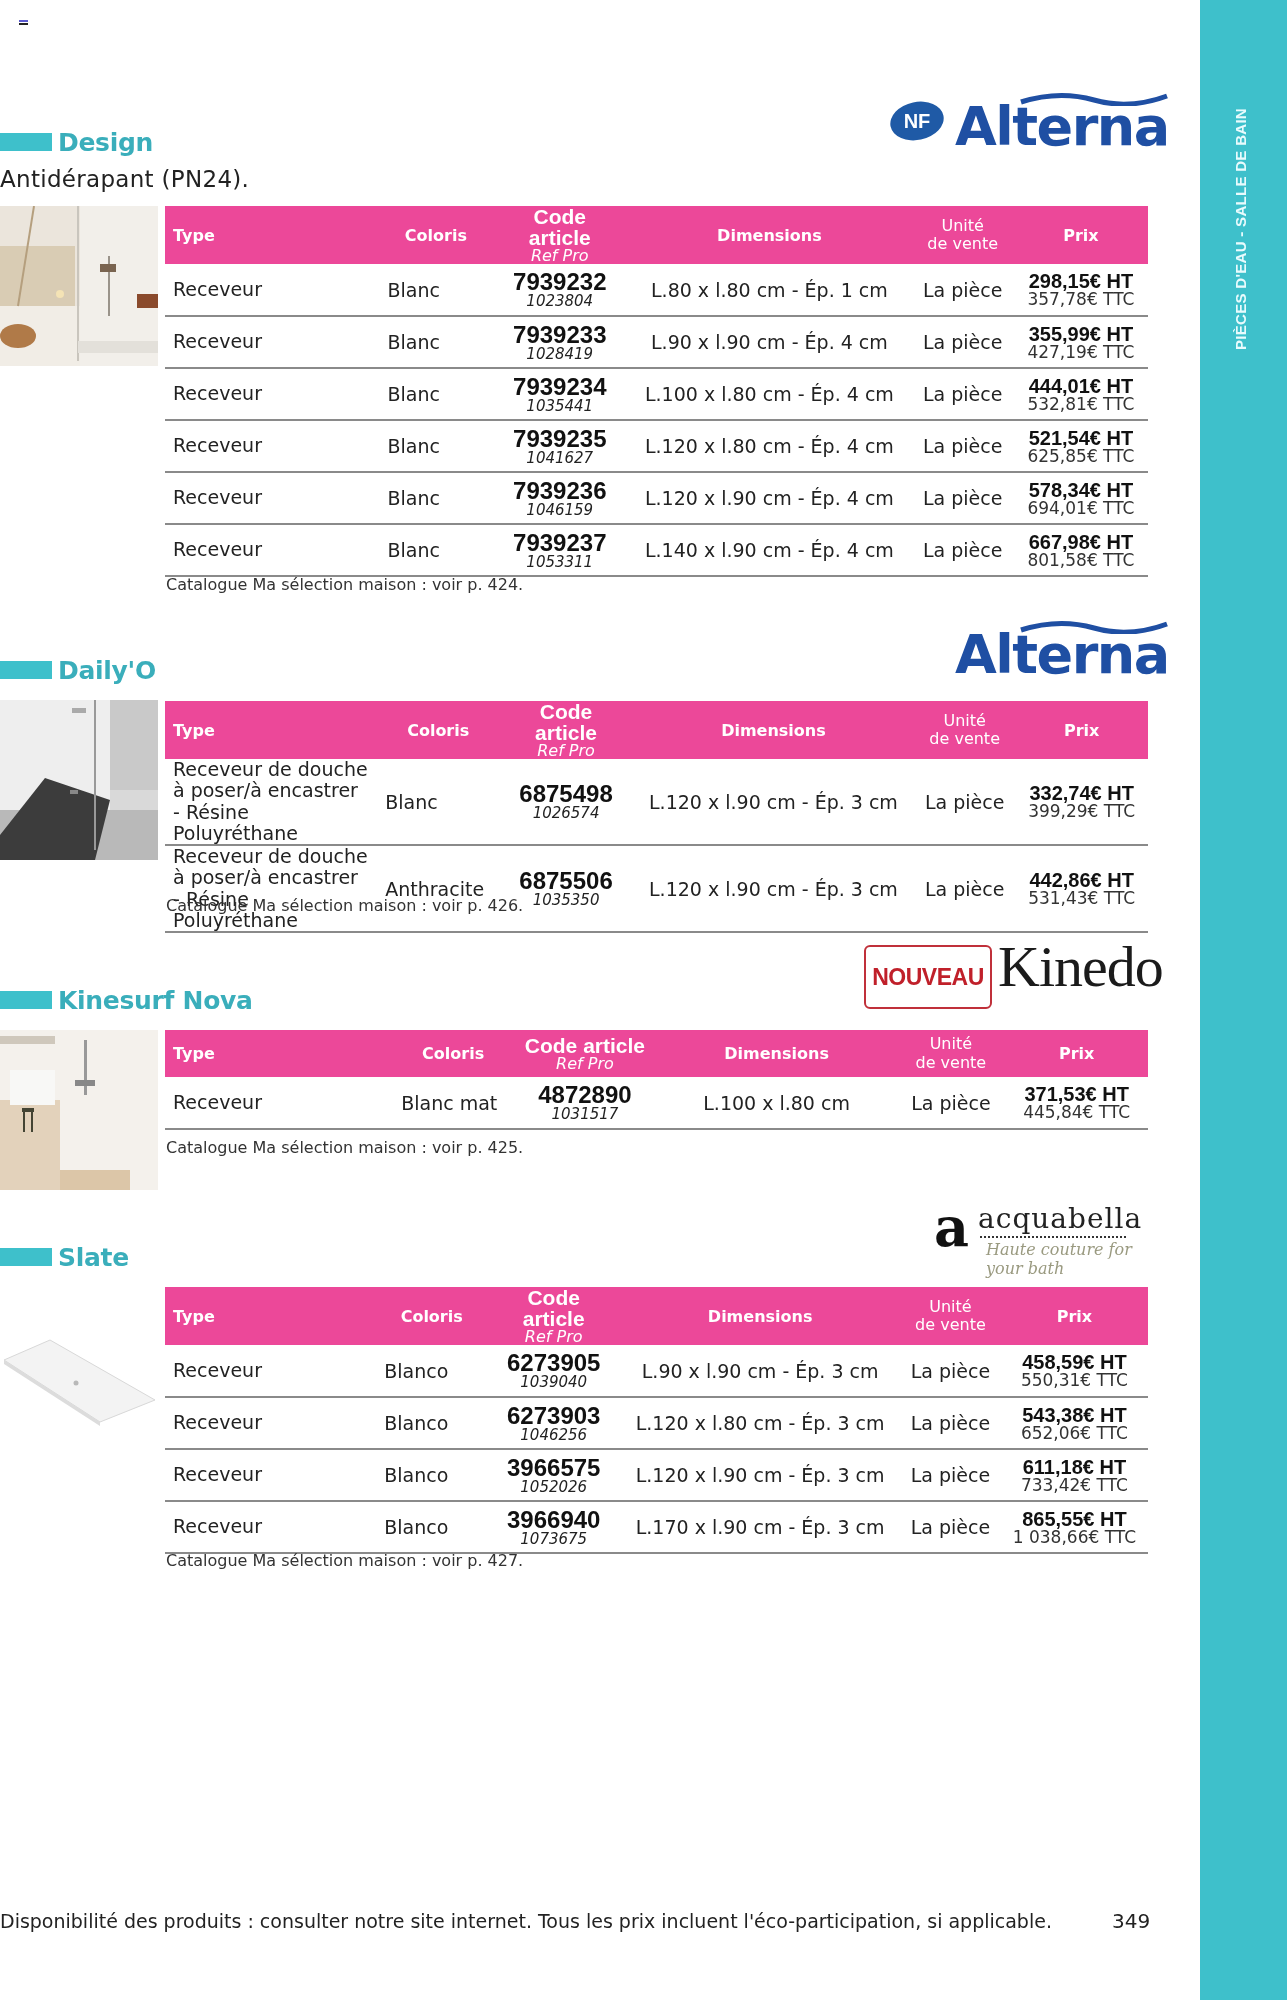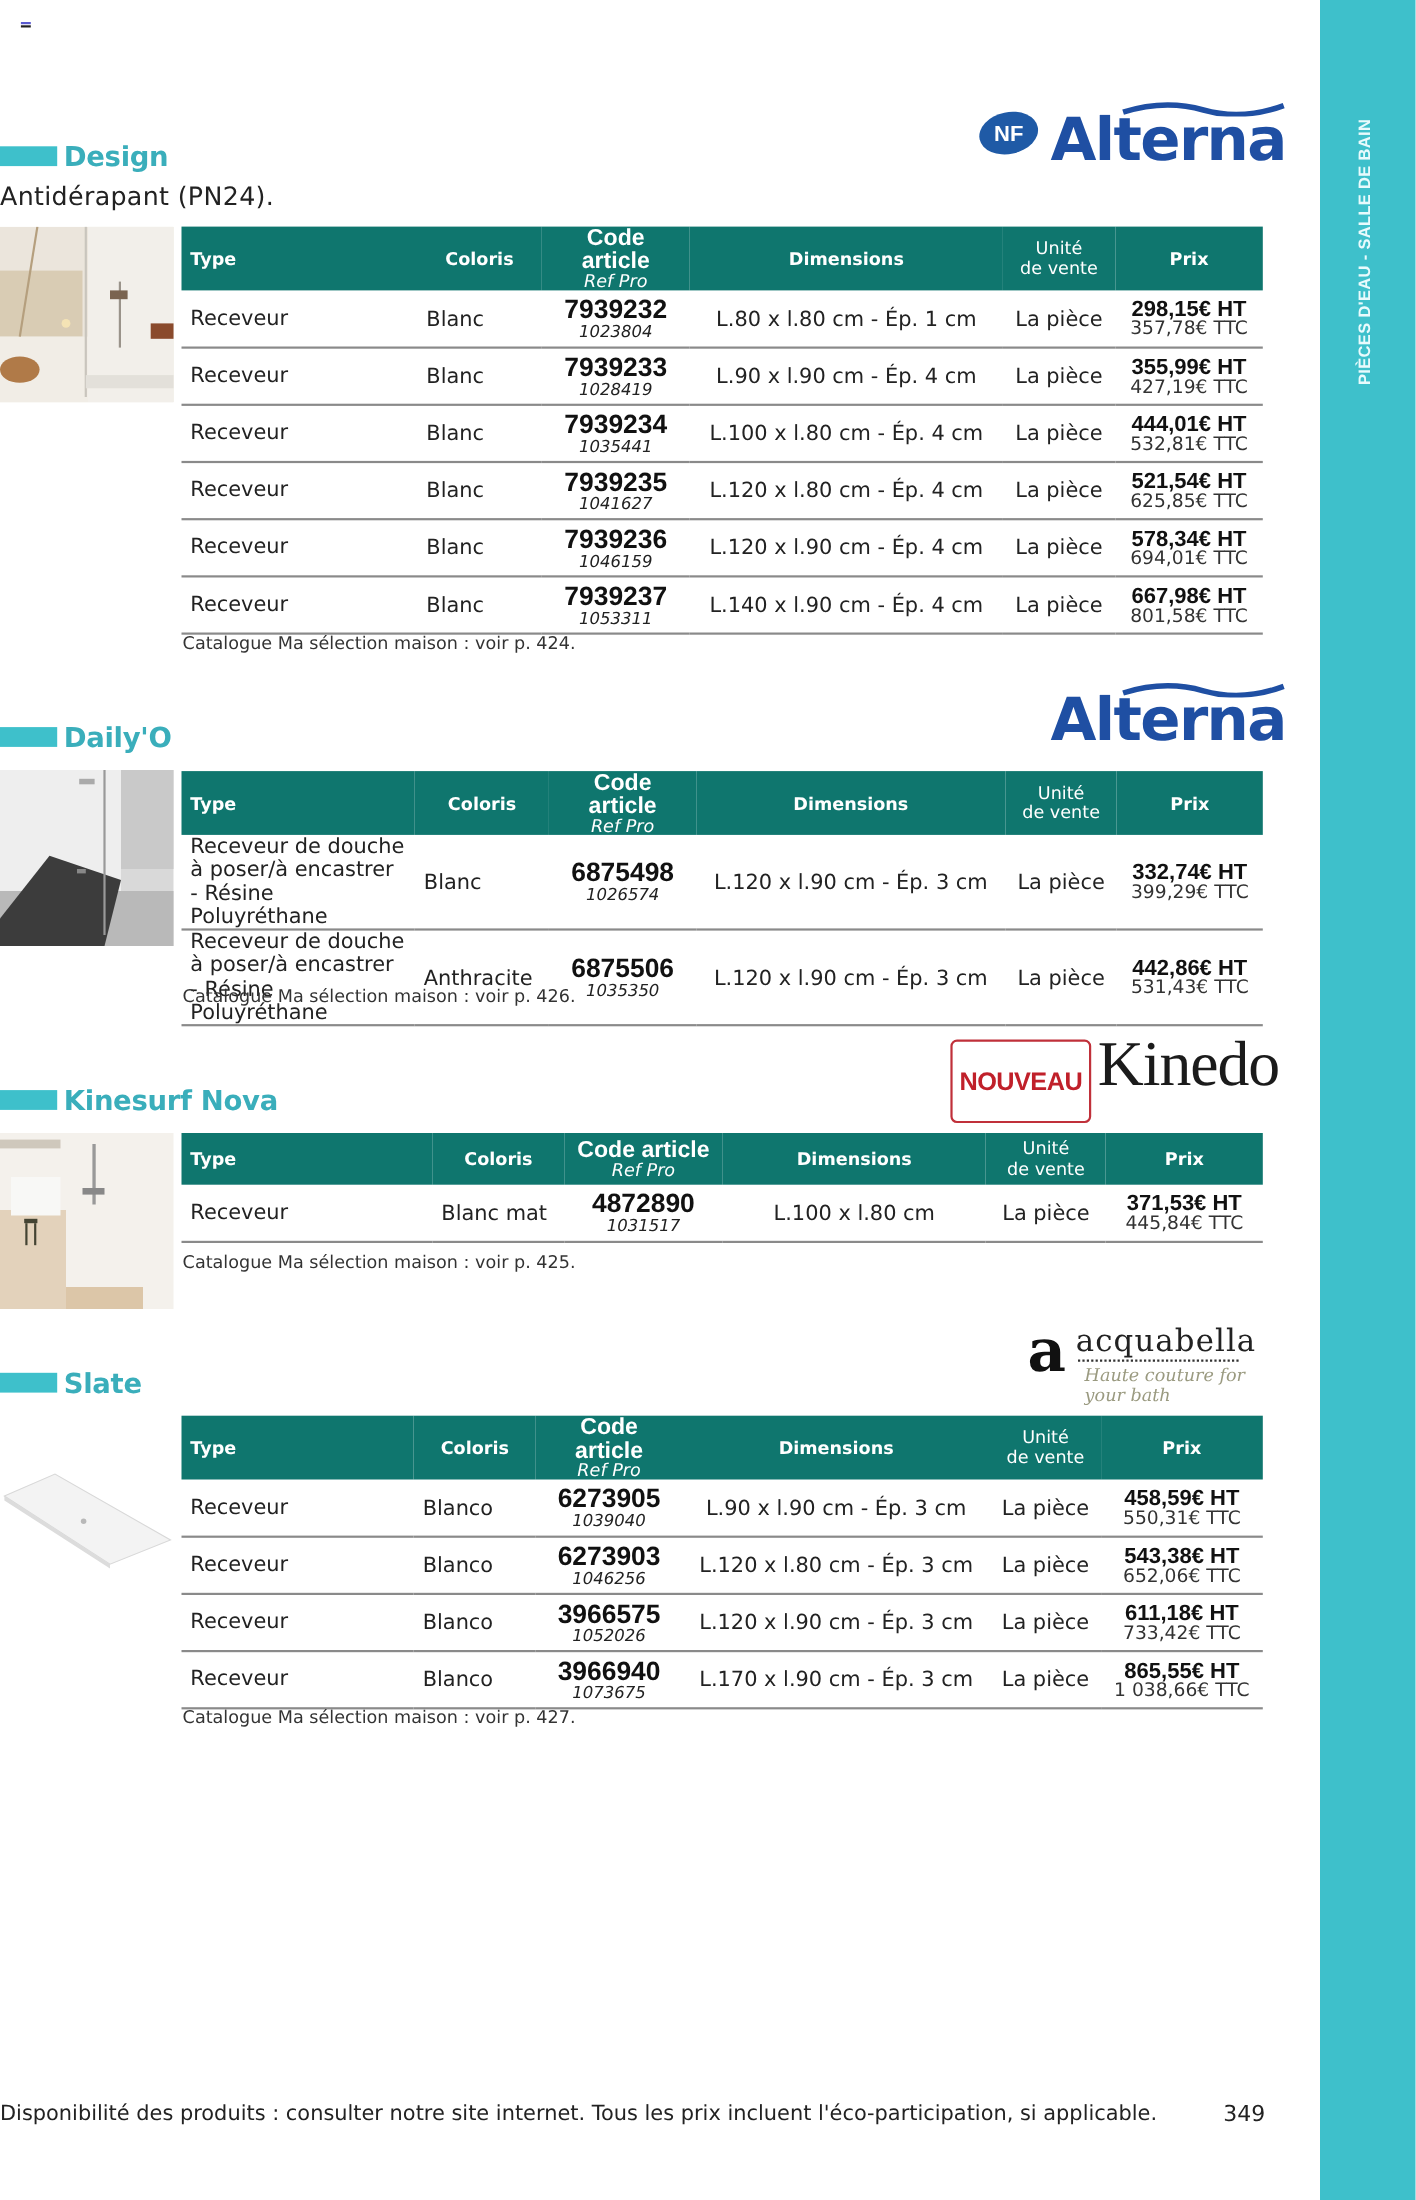--- a/index.html
+++ b/index.html
@@ -39,21 +39,21 @@
   }
 
   .photo {
     position: absolute; left: 0; width: 158px; overflow: hidden;
   }
 
   .ptable {
     position: absolute; left: 165px; width: 983px; border-collapse: collapse;
     font-family: "DejaVu Sans", sans-serif;
   }
-  .ptable thead tr { background: #0f766e; color: #fff; }
+  .ptable thead tr { background: #ec4899; color: #fff; }
   .ptable th { font-weight: bold; font-size: 16px; padding: 0 8px; vertical-align: middle; height: 47px; }
   .ptable th.col-type { text-align: left; width: 200px; }
   .ptable th.col-coloris { text-align: center; width: 105px; }
   .ptable th.col-code { text-align: center; width: 126px; line-height: 1; }
   .ptable th.col-code .code-main { display: block; font-family: "Liberation Sans", sans-serif; font-size: 21px; font-weight: bold; }
   .ptable th.col-code .code-sub { display: block; font-style: italic; font-weight: normal; font-size: 16px; }
   .ptable th.col-dim { text-align: center; width: 210px; }
   .ptable th.col-unit { text-align: center; width: 92px; font-weight: normal; font-size: 16px; line-height: 1.15; }
   .ptable th.col-prix { text-align: center; width: 125px; }
 
@@ -79,21 +79,21 @@
     color: #1f4fa3; font-size: 54px; letter-spacing: -1.5px; line-height: 1;
   }
   .brand-alterna .wave {
     position: absolute; left: 64px; top: -8px; width: 150px; height: 14px;
   }
   .nf-badge {
     position: absolute; left: 888px; top: 100px; width: 58px; height: 42px;
   }
 
   .nouveau-badge {
-    position: absolute; left: 864px; top: 945px; width: 128px; height: 76px;
+    position: absolute; left: 864px; top: 945px; width: 128px; height: 64px;
     border: 2px solid #c0303a; border-radius: 6px;
     display: flex; align-items: center; justify-content: center;
     color: #c0202a; font-family: "Liberation Sans", sans-serif; font-weight: bold;
     font-size: 23px; letter-spacing: -0.5px;
   }
   .brand-kinedo {
     position: absolute; left: 998px; top: 938px; font-family: Liberation Serif, serif;
     font-size: 58px; color: #1b1b1b; font-weight: normal; letter-spacing: -1px; line-height: 1;
   }
 

